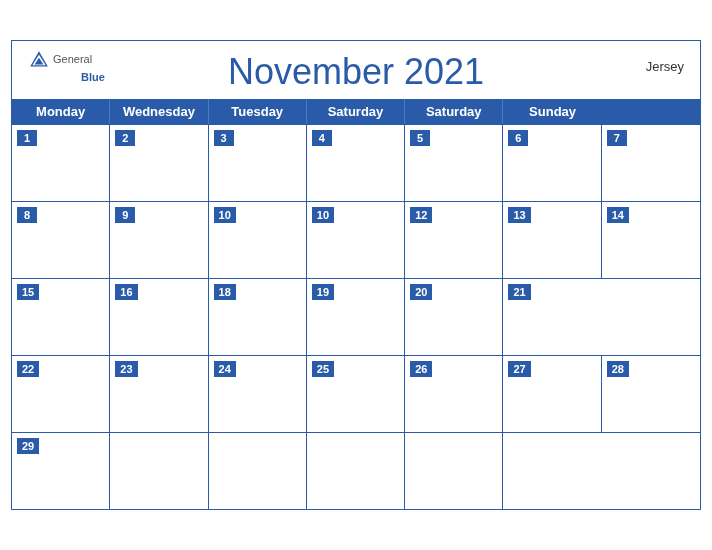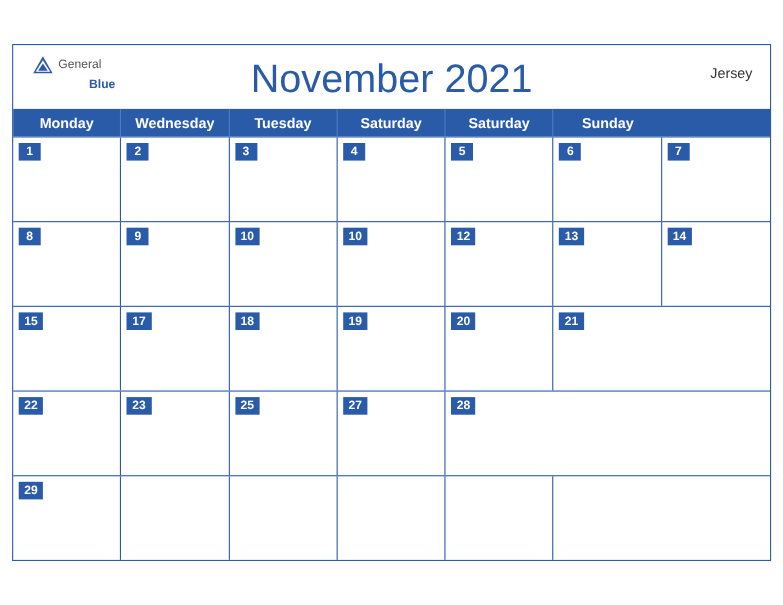--- a/index.html
+++ b/index.html
@@ -155,31 +155,33 @@
       <div class="date-cell"><span class="date-num">9</span></div>
       <div class="date-cell"><span class="date-num">10</span></div>
       <div class="date-cell"><span class="date-num">10</span></div>
       <div class="date-cell"><span class="date-num">12</span></div>
       <div class="date-cell"><span class="date-num">13</span></div>
       <div class="date-cell"><span class="date-num">14</span></div>
     </div>
 
     <div class="grid-row">
       <div class="date-cell"><span class="date-num">15</span></div>
-      <div class="date-cell"><span class="date-num">17</span></div>
+      <div class="date-cell"><span class="date-num">16</span></div>
       <div class="date-cell"><span class="date-num">18</span></div>
       <div class="date-cell"><span class="date-num">19</span></div>
       <div class="date-cell"><span class="date-num">20</span></div>
       <div class="date-cell"><span class="date-num">21</span></div>
     </div>
 
     <div class="grid-row">
       <div class="date-cell"><span class="date-num">22</span></div>
       <div class="date-cell"><span class="date-num">23</span></div>
+      <div class="date-cell"><span class="date-num">24</span></div>
       <div class="date-cell"><span class="date-num">25</span></div>
+      <div class="date-cell"><span class="date-num">26</span></div>
       <div class="date-cell"><span class="date-num">27</span></div>
       <div class="date-cell"><span class="date-num">28</span></div>
     </div>
 
     <div class="grid-row">
       <div class="date-cell"><span class="date-num">29</span></div>
       <div class="date-cell empty"></div>
       <div class="date-cell empty"></div>
       <div class="date-cell empty"></div>
       <div class="date-cell empty"></div>

